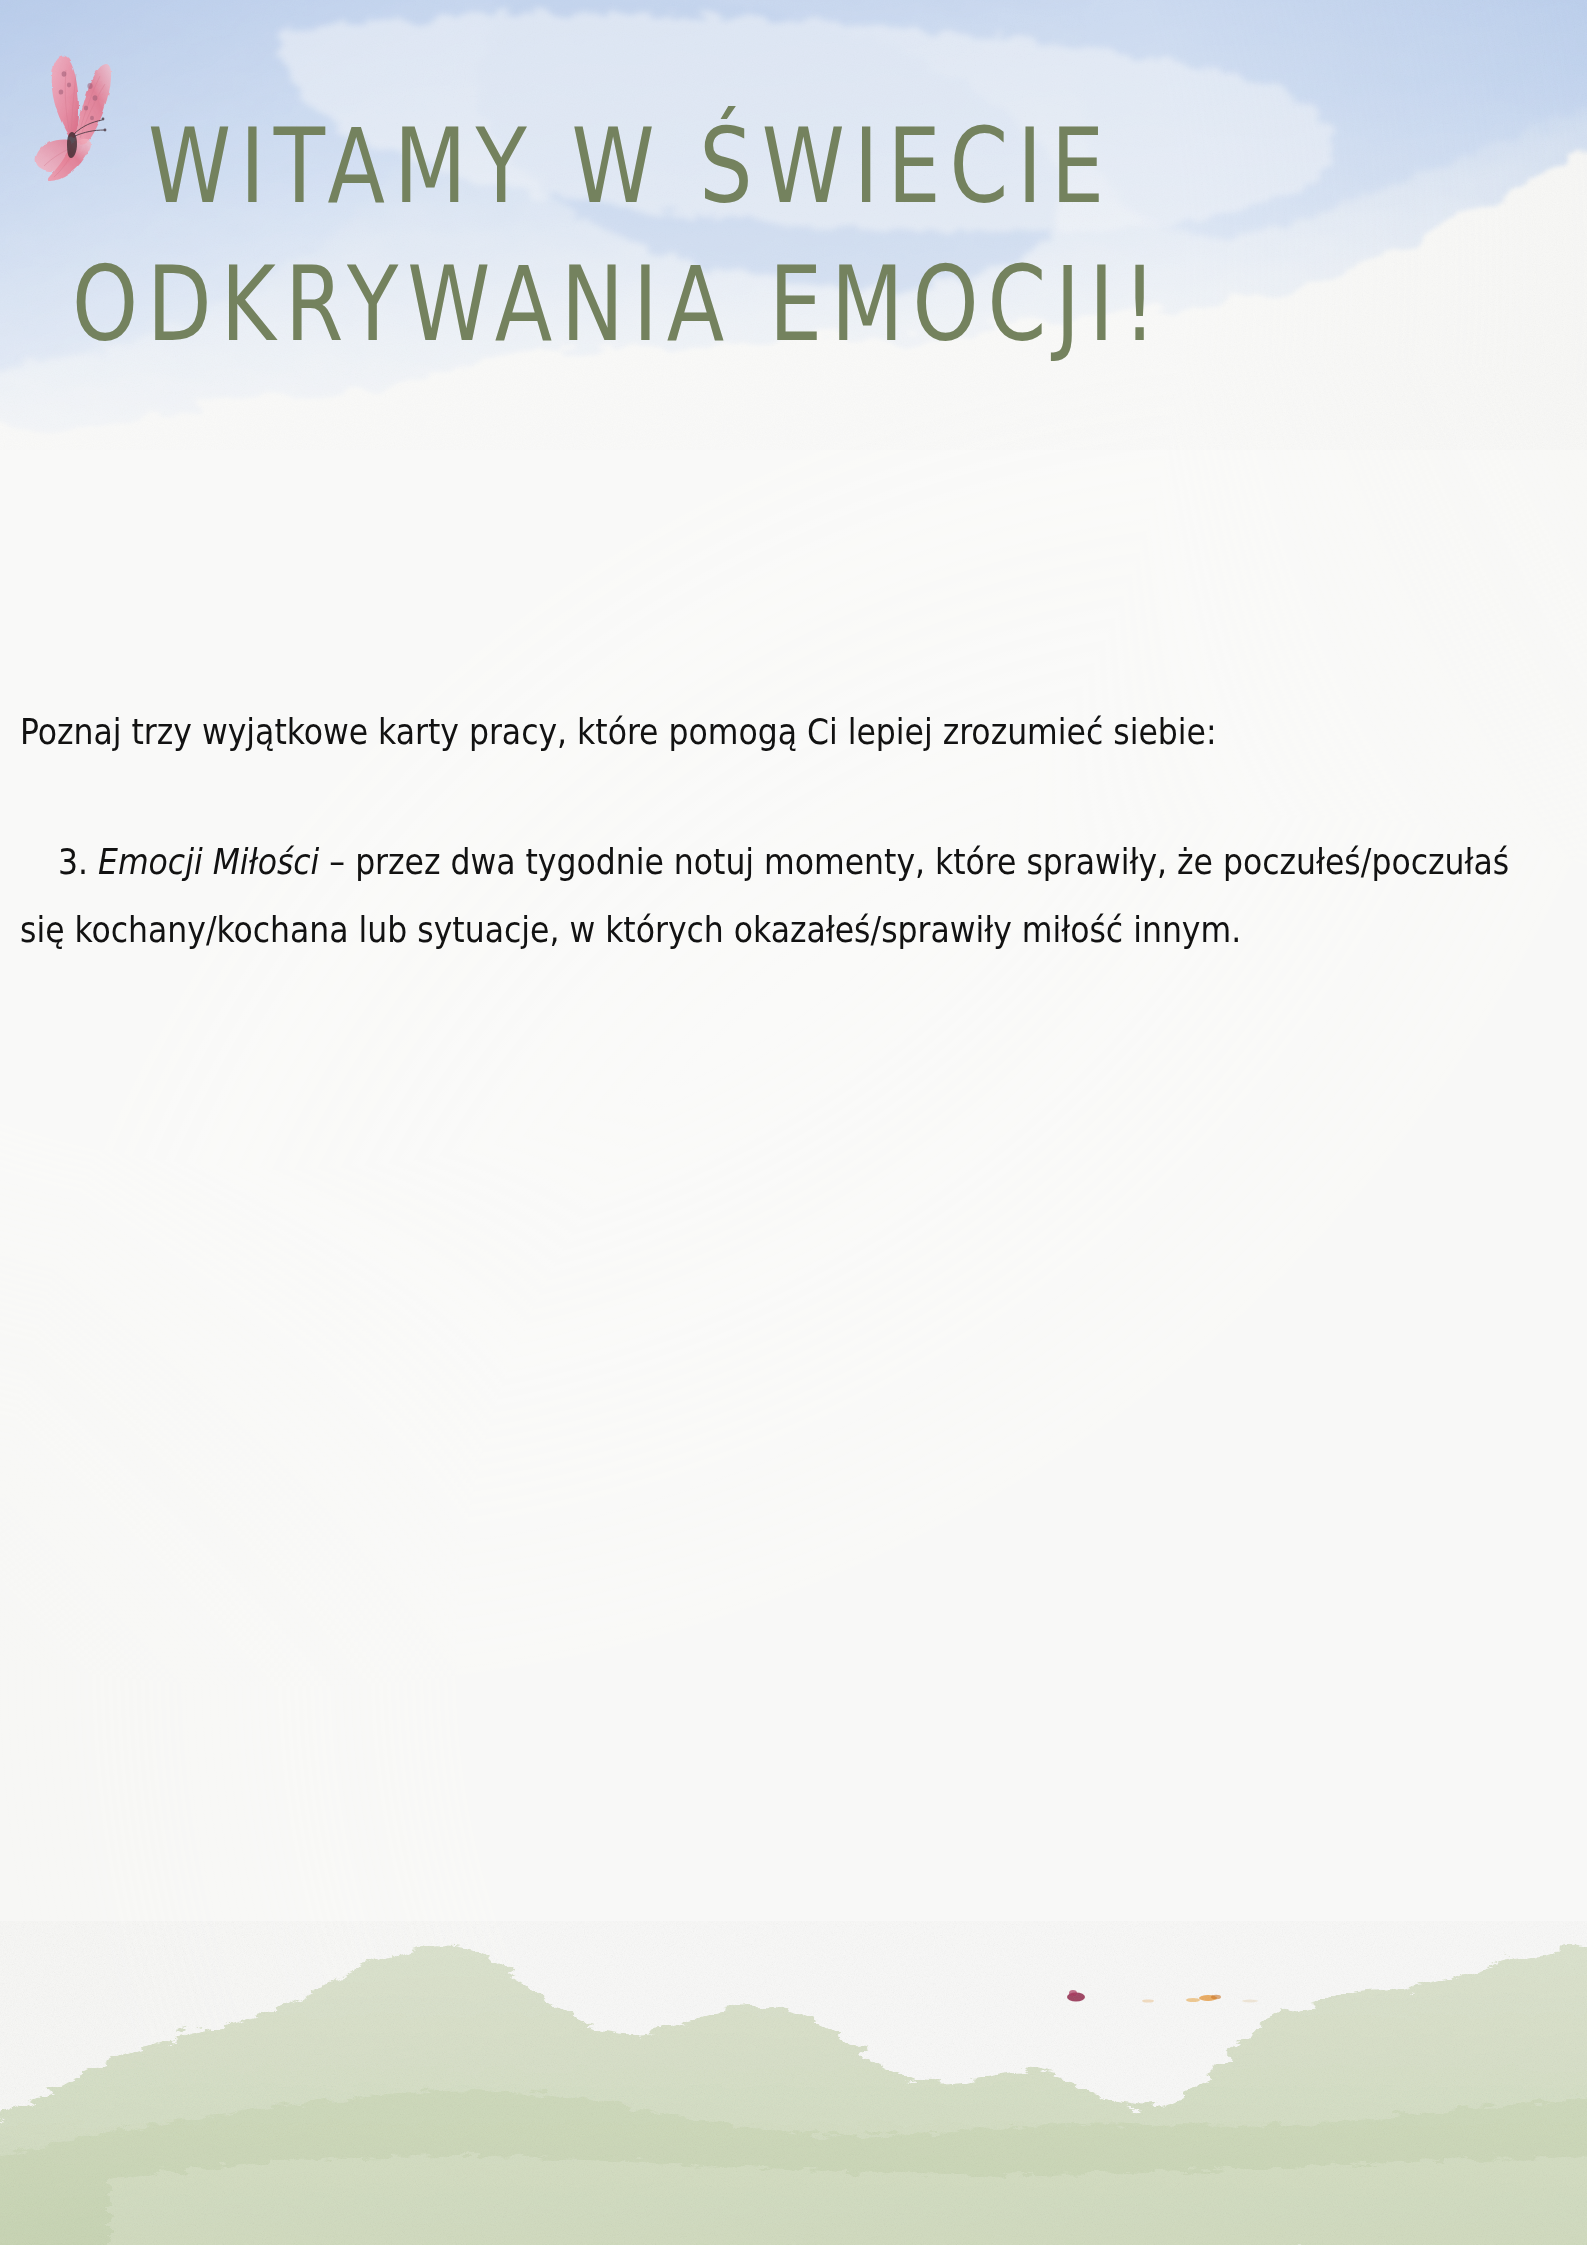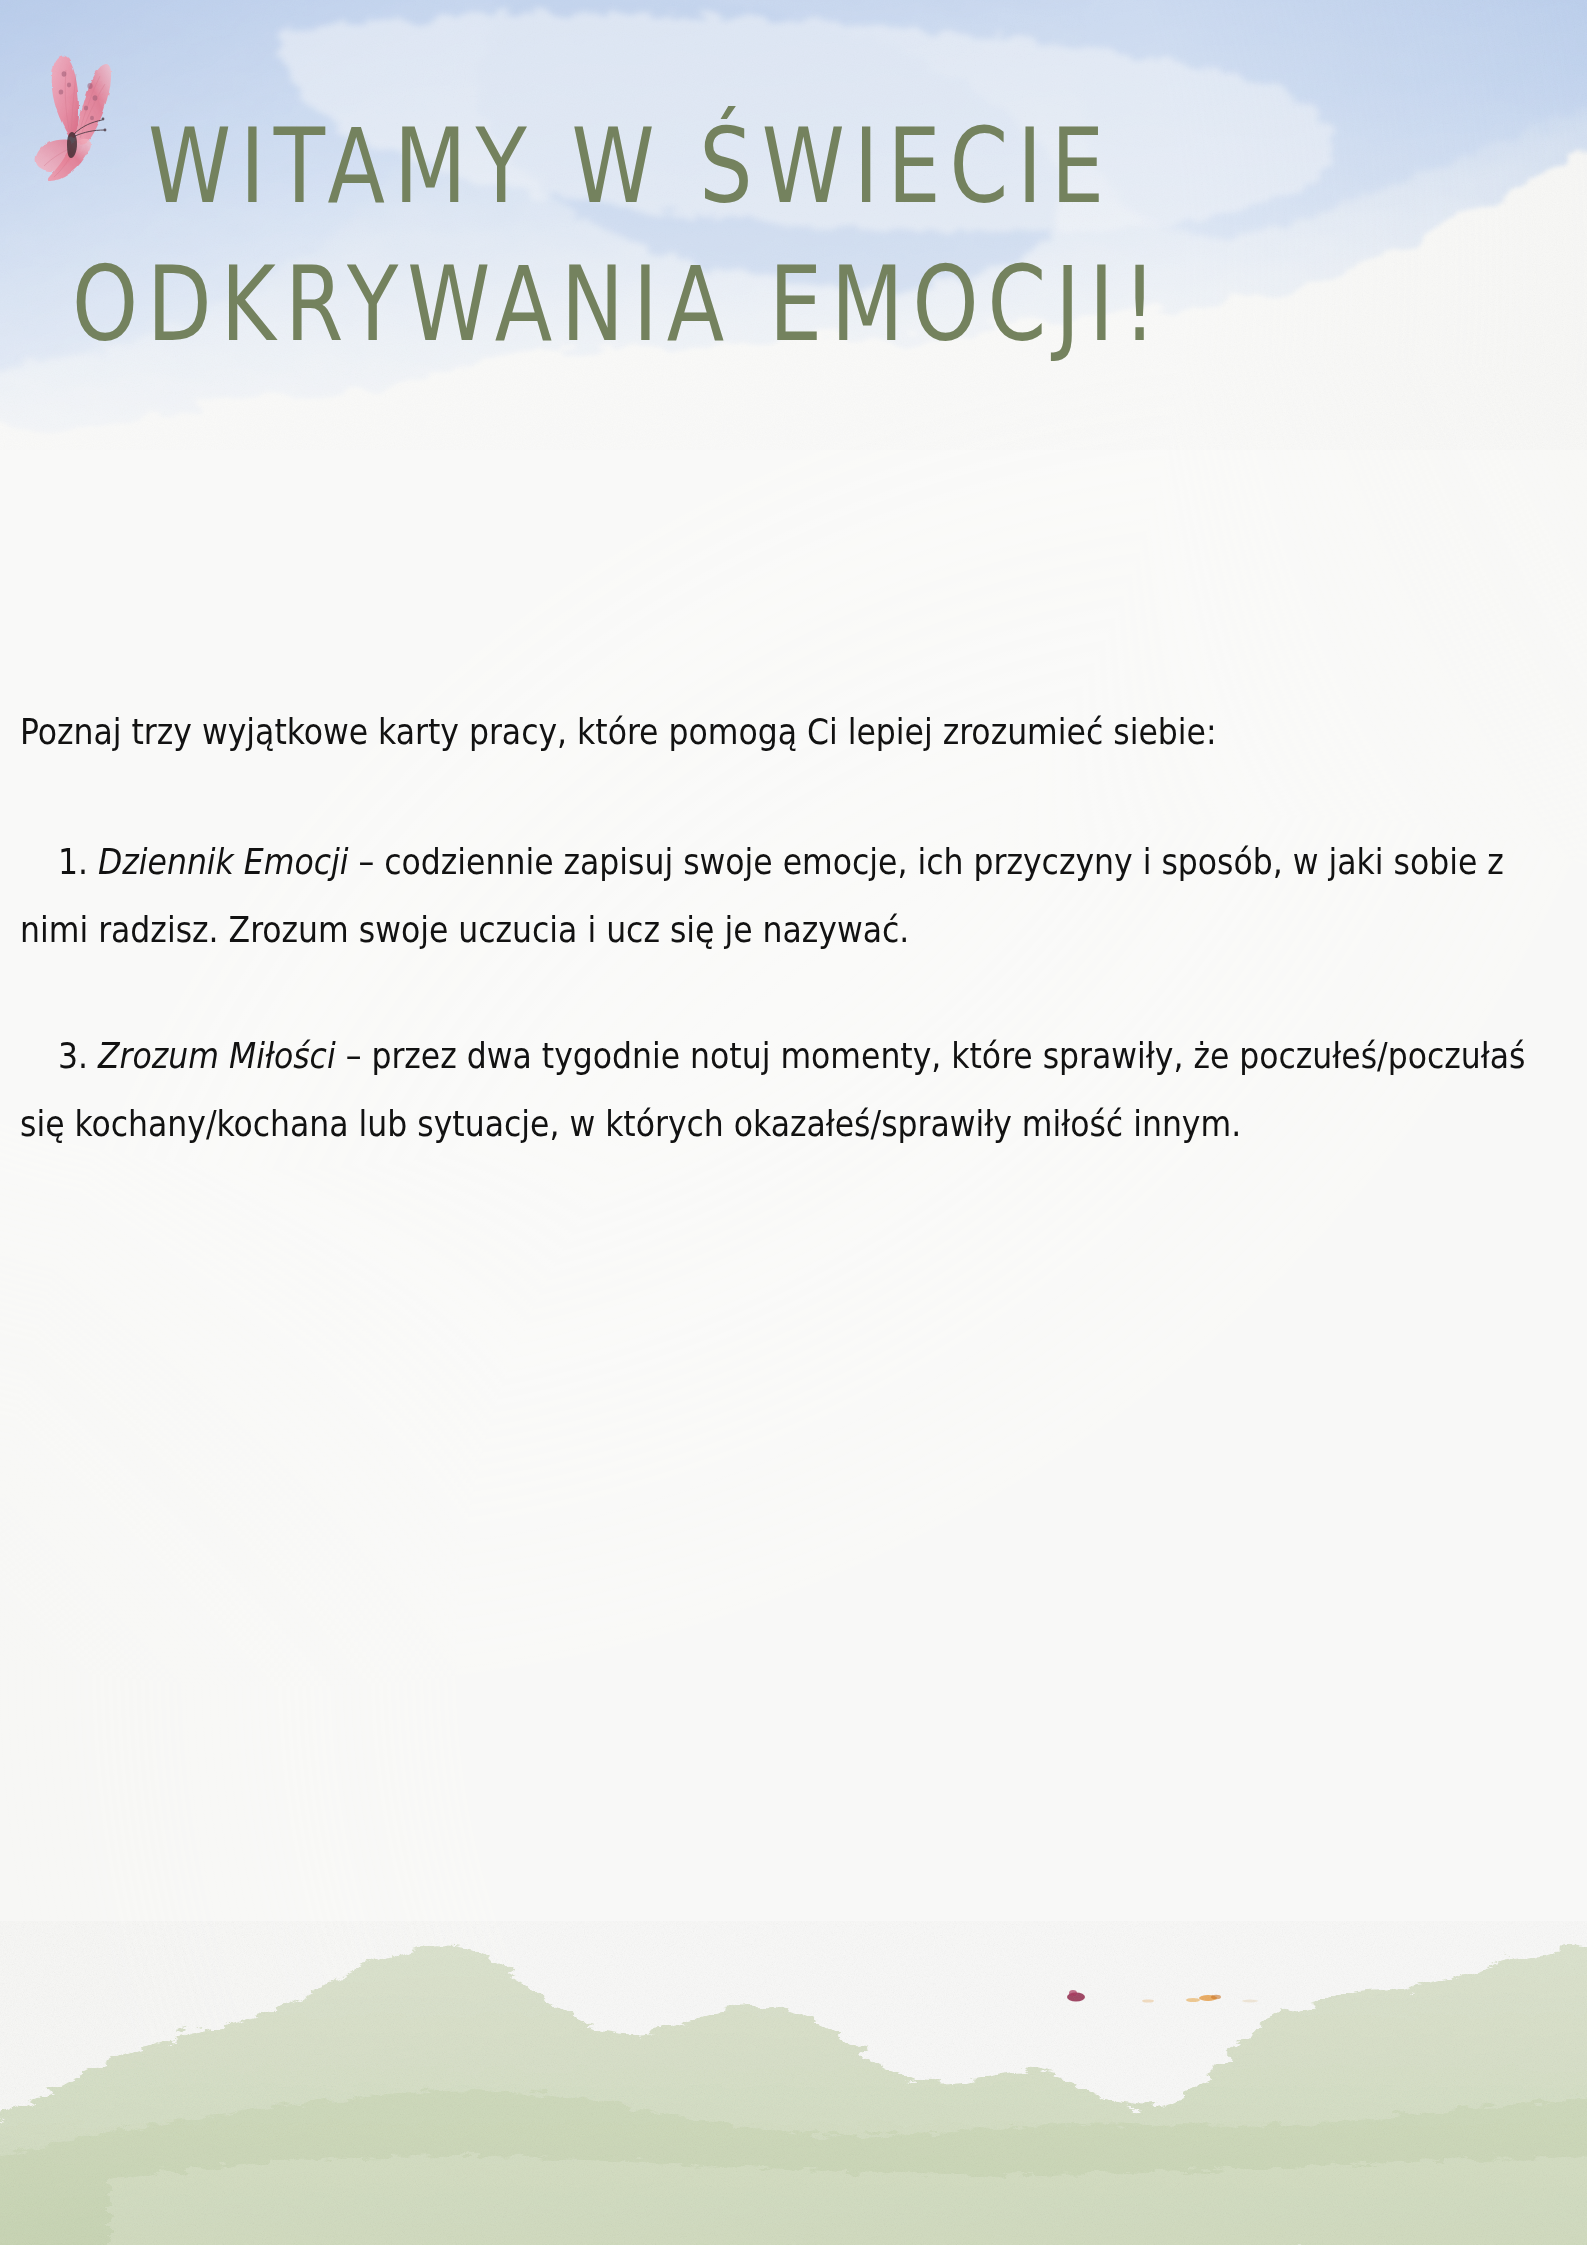--- a/index.html
+++ b/index.html
@@ -248,24 +248,23 @@
 
   <div id="title-block">
     <div id="title-line-1" class="title-line">WITAMY W ŚWIECIE</div>
     <div id="title-line-2" class="title-line">ODKRYWANIA EMOCJI!</div>
   </div>
 
   <div id="body-copy">
 
     <p class="para para-intro">Poznaj trzy wyjątkowe karty pracy, które pomogą Ci lepiej zrozumieć siebie:</p>
 
-    <p class="para para-item"><span>1.</span><span> </span><span class="item-title">Dziennik Emocji</span><span> – </span><span>codziennie zapisuj swoje emocje, ich przyczyny i sposób, w jaki sobie z nimi radzisz. Zrozum swoje uczucia i ucz się je nazywać.</span></p>
-
-
-    <p class="para para-item"><span>3.</span><span> </span><span class="item-title">Zrozum Miłości</span><span> – </span><span>przez dwa tygodnie notuj momenty, które sprawiły, że poczułeś/poczułaś się kochany/kochana lub sytuacje, w których okazałeś/sprawiły miłość innym.</span></p>
+
+
+    <p class="para para-item"><span>3.</span><span> </span><span class="item-title">Emocji Miłości</span><span> – </span><span>przez dwa tygodnie notuj momenty, które sprawiły, że poczułeś/poczułaś się kochany/kochana lub sytuacje, w których okazałeś/sprawiły miłość innym.</span></p>
 
   </div>
 
   <svg class="wc-layer" style="left:1050px; top:1975px; width:230px; height:40px;" viewBox="0 0 230 40">
     <ellipse cx="26" cy="22" rx="9" ry="4.5" fill="#8E2347" opacity="0.85"></ellipse>
     <ellipse cx="23" cy="18" rx="4" ry="3" fill="#A8325A" opacity="0.7"></ellipse>
     <ellipse cx="143" cy="25" rx="7" ry="2" fill="#E8A13A" opacity="0.55"></ellipse>
     <ellipse cx="158" cy="23" rx="9" ry="3" fill="#E4902E" opacity="0.75"></ellipse>
     <ellipse cx="166" cy="22" rx="5" ry="2.2" fill="#C9721F" opacity="0.6"></ellipse>
     <ellipse cx="98" cy="26" rx="6" ry="1.6" fill="#E8B77A" opacity="0.45"></ellipse>

